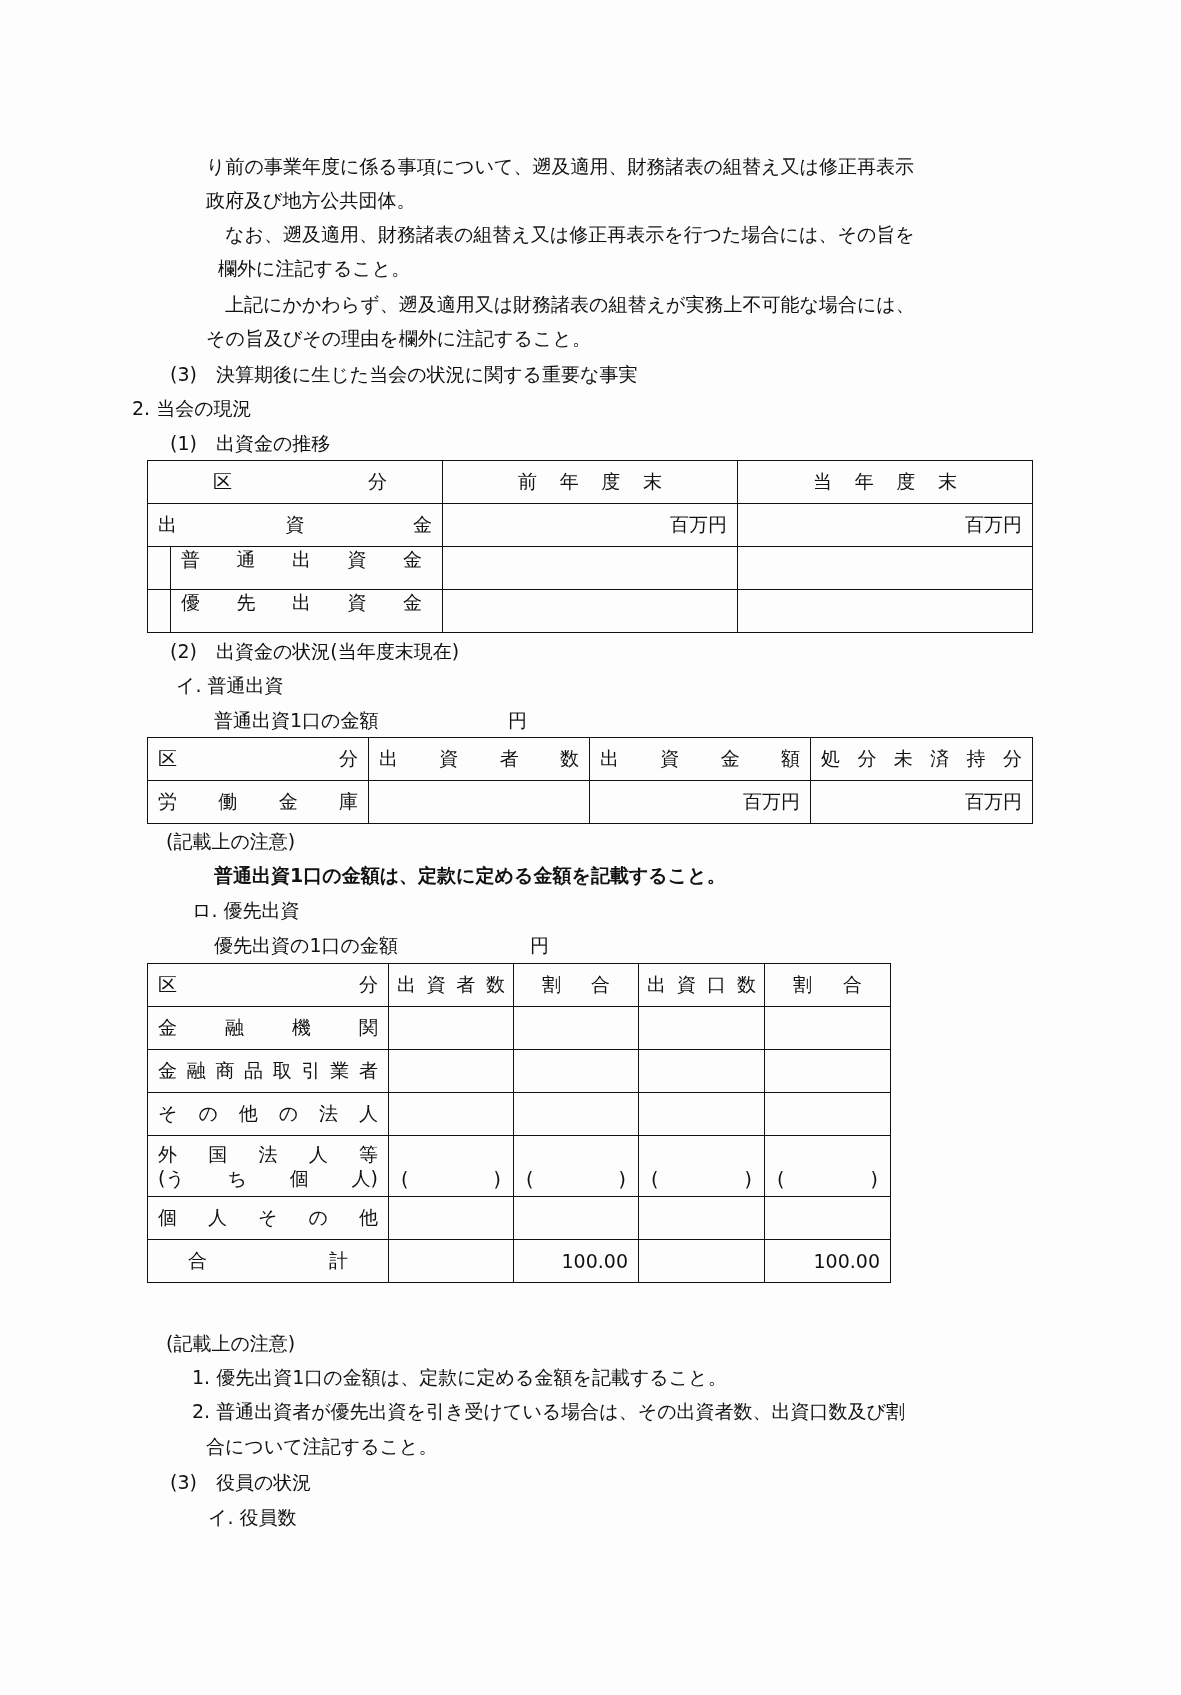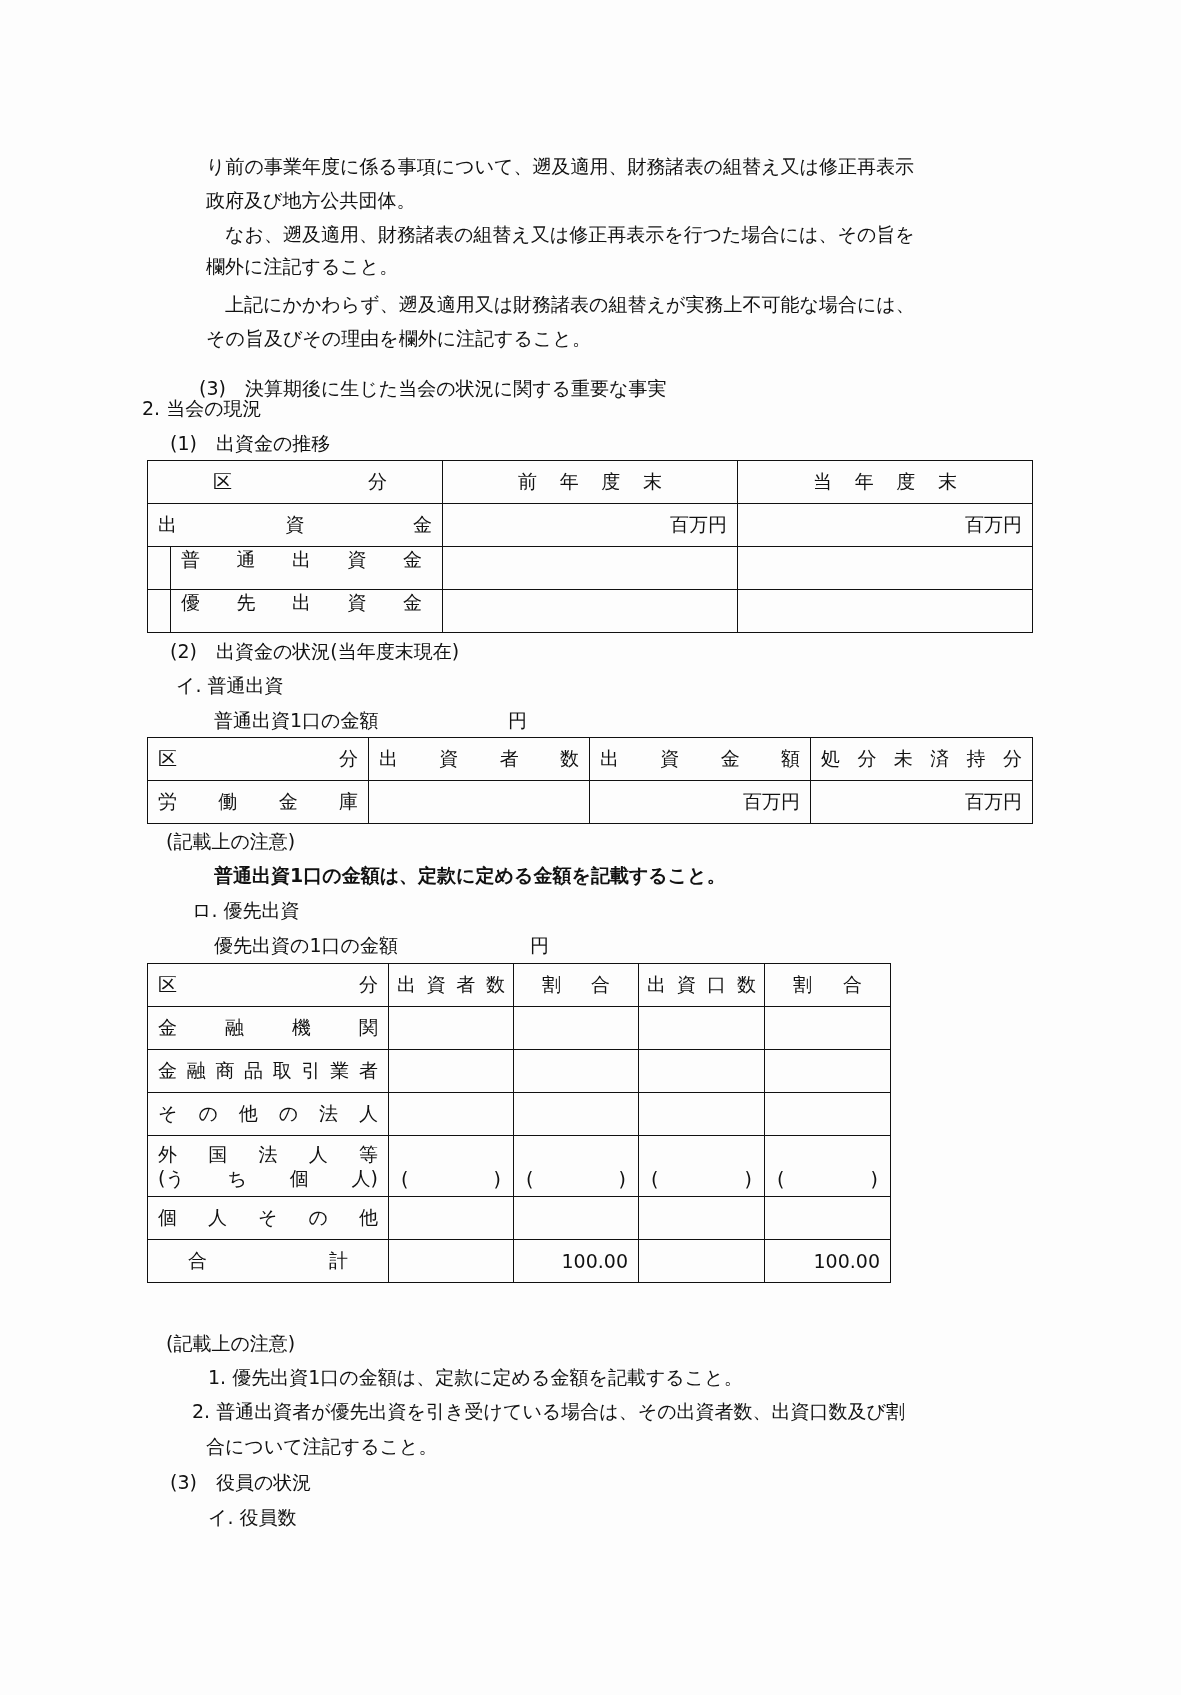--- a/index.html
+++ b/index.html
@@ -14,25 +14,25 @@
   .jus { display: flex; justify-content: space-between; }
   .r { text-align: right; padding-left: 36px; }
   .paren { display: flex; justify-content: space-between; padding: 0 12px; }
 </style>
 </head>
 <body>
 
 <div class="line" style="left:206px;top:155px;">り前の事業年度に係る事項について、遡及適用、財務諸表の組替え又は修正再表示</div>
 <div class="line" style="left:206px;top:189px;">政府及び地方公共団体。</div>
 <div class="line" style="left:206px;top:223px;">　なお、遡及適用、財務諸表の組替え又は修正再表示を行つた場合には、その旨を</div>
-<div class="line" style="left:206px;top:257px;font-family:Liberation Mono, monospace;">欄外に注記すること。</div>
+<div class="line" style="left:218px;top:257px;">欄外に注記すること。</div>
 <div class="line" style="left:206px;top:293px;">　上記にかかわらず、遡及適用又は財務諸表の組替えが実務上不可能な場合には、</div>
 <div class="line" style="left:206px;top:327px;">その旨及びその理由を欄外に注記すること。</div>
-<div class="line" style="left:170px;top:377px;margin-left:29px;">(3)　決算期後に生じた当会の状況に関する重要な事実</div>
-<div class="line" style="left:142px;top:397px;">2. 当会の現況</div>
+<div class="line" style="left:170px;top:363px;">(3)　決算期後に生じた当会の状況に関する重要な事実</div>
+<div class="line" style="left:132px;top:397px;">2. 当会の現況</div>
 <div class="line" style="left:170px;top:432px;">(1)　出資金の推移</div>
 
 <table style="left:147px;top:460px;width:885px;">
   <colgroup>
       <col style="width:295px">
       <col style="width:295px">
       <col style="width:295px">
     </colgroup>
   <tbody>
       <tr style="height:43px">
@@ -332,17 +332,17 @@
         </td>
     <td></td>
     <td class="r">100.00</td>
     <td></td>
     <td class="r">100.00</td>
   </tr>
 </tbody>
   </table>
 
 <div class="line" style="left:166px;top:1332px;">(記載上の注意)</div>
-<div class="line" style="left:208px;top:1366px;">1. 優先出資1口の金額は、定款に定める金額を記載すること。</div>
+<div class="line" style="left:192px;top:1366px;">1. 優先出資1口の金額は、定款に定める金額を記載すること。</div>
 <div class="line" style="left:192px;top:1400px;">2. 普通出資者が優先出資を引き受けている場合は、その出資者数、出資口数及び割</div>
 <div class="line" style="left:206px;top:1435px;">合について注記すること。</div>
 <div class="line" style="left:170px;top:1471px;">(3)　役員の状況</div>
 <div class="line" style="left:208px;top:1506px;">イ. 役員数</div>
 
 </body></html>

